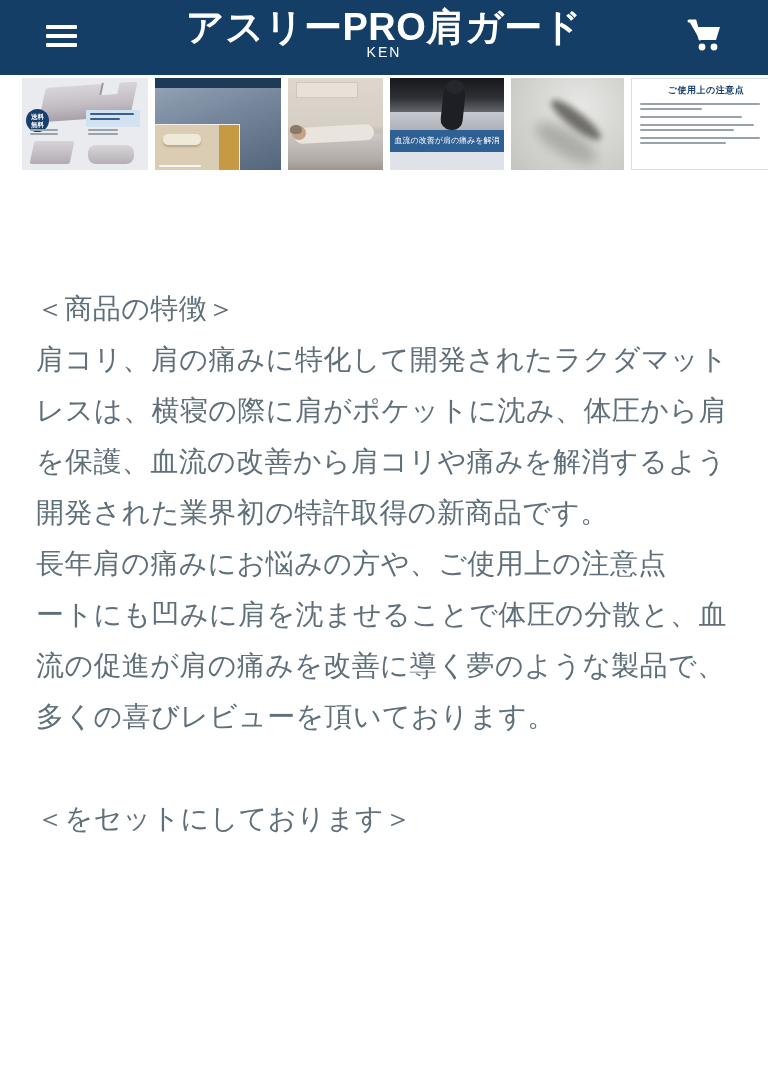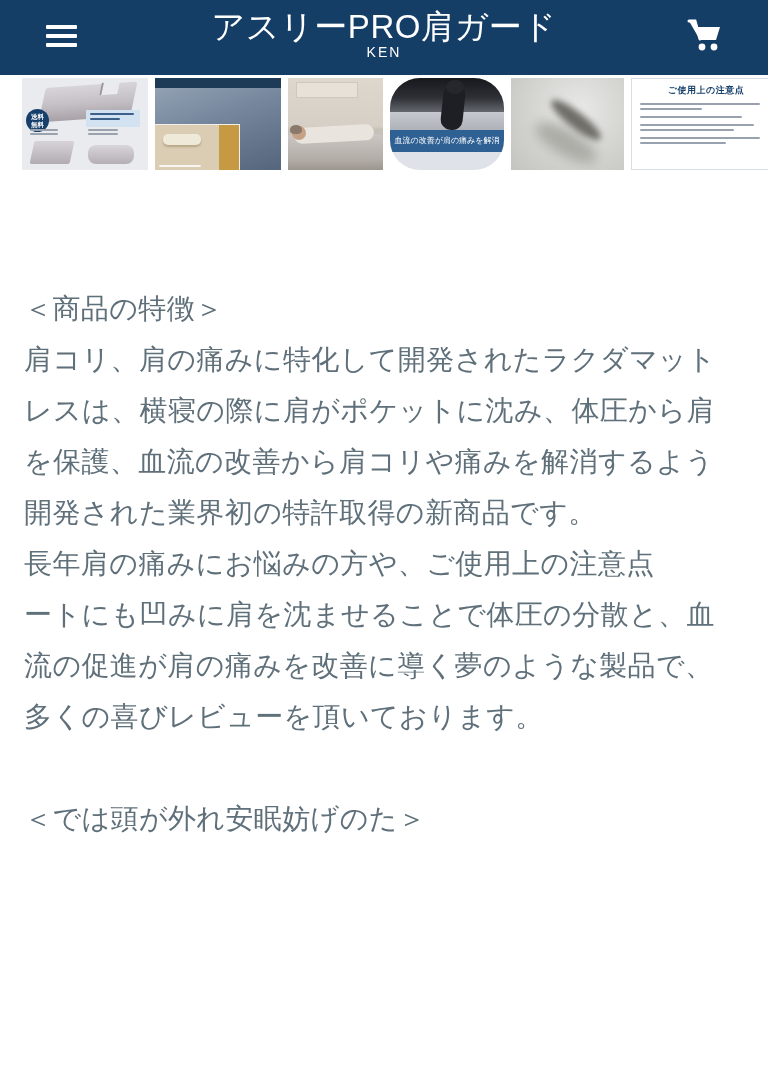--- a/index.html
+++ b/index.html
@@ -3,21 +3,21 @@
 <meta charset="utf-8">
 <style>
   html,body{margin:0;padding:0;background:#ffffff;}
   body{width:768px;height:1080px;overflow:hidden;font-family:"Liberation Sans",sans-serif;position:relative;}
 
   
   .hdr{position:absolute;left:0;top:0;width:768px;height:75px;background:#143e66;}
   .hamburger{position:absolute;left:46px;top:25px;width:31px;height:22px;display:flex;flex-direction:column;justify-content:space-between;background:none;border:none;padding:0;cursor:pointer;}
   .hamburger span{display:block;height:4px;width:100%;background:#ffffff;border-radius:1px;}
   .title-wrap{position:absolute;left:0;top:10px;width:100%;text-align:center;color:#ffffff;pointer-events:none;}
-  .hdr-title{font-size:33px;font-weight:400;letter-spacing:0.5px;line-height:34px;}
+  .hdr-title{font-size:38px;font-weight:700;letter-spacing:0.5px;line-height:34px;}
   .hdr-sub{font-size:14px;font-weight:400;letter-spacing:2px;line-height:14px;margin-top:1px;}
   .cartbtn{position:absolute;right:44px;top:15px;width:38px;height:42px;background:none;border:none;padding:0;cursor:pointer;}
 
   
   .gallery{position:absolute;left:0;top:78px;width:768px;height:92px;display:flex;gap:7px;padding-left:22px;overflow:hidden;}
   .thumb{position:relative;height:92px;flex:0 0 auto;overflow:hidden;cursor:pointer;}
   
   .t1{width:126px;background:#e9ebef;}
   .t1-mat{position:absolute;left:20px;top:7px;width:92px;height:34px;background:linear-gradient(180deg,#d8d5da 0%,#c3bec4 55%,#a8a2a8 100%);transform:rotate(-4deg) skewX(-16deg);border-radius:3px;}
   .t1-notch{position:absolute;right:18px;top:-1px;width:16px;height:12px;background:#e9ebef;border-left:2px solid #9b959b;}
@@ -39,39 +39,39 @@
   .t2-pillow{position:absolute;left:8px;top:9px;width:38px;height:11px;background:#efe9da;border-radius:5px;box-shadow:0 2px 2px rgba(120,100,60,.35);}
   .t2-cap{position:absolute;left:4px;bottom:3px;width:42px;height:2px;background:#f7f6f2;border-radius:1px;}
   
   .t3{width:95px;background:linear-gradient(180deg,#ded7cd 0%,#d6cfc5 52%,#c8c1b8 56%,#beb7ae 100%);}
   .t3-window{position:absolute;left:8px;top:4px;width:60px;height:14px;background:#e7e1d8;border:1px solid #cfc8be;}
   .t3-mat{position:absolute;left:0;bottom:0;width:100%;height:36px;background:linear-gradient(180deg,#ccc7c4 0%,#b3ada8 70%,#9d968f 100%);border-radius:4px 4px 0 0;}
   .t3-body{position:absolute;left:6px;bottom:28px;width:80px;height:16px;background:#e9e5de;border-radius:8px;transform:rotate(-3deg);}
   .t3-head{position:absolute;left:4px;bottom:30px;width:14px;height:14px;background:#c7a186;border-radius:50%;}
   .t3-hair{position:absolute;left:2px;bottom:36px;width:12px;height:9px;background:#8a7a6c;border-radius:50% 50% 40% 40%;}
   
-  .t4{width:114px;background:#dfe3e9;border-radius:30px;}
+  .t4{width:114px;background:#dfe3e9;}
   .t4-photo{position:absolute;left:0;top:0;width:100%;height:52px;background:linear-gradient(180deg,#17181c 0%,#2e3036 38%,#6d7077 70%,#b7bac0 100%);}
   .t4-step{position:absolute;left:0;bottom:0;width:100%;height:18px;background:linear-gradient(180deg,#c6c9cf,#aeb1b7);}
   .t4-arm{position:absolute;left:52px;top:6px;width:22px;height:46px;background:#1e1f24;border-radius:10px;transform:rotate(6deg);}
   .t4-fist{position:absolute;left:56px;top:2px;width:18px;height:14px;background:#26272c;border-radius:50%;}
   .t4-band{position:absolute;left:0;top:52px;width:100%;height:22px;background:#2e6093;color:#ffffff;font-size:8px;line-height:22px;text-align:center;letter-spacing:0;}
   
   .t5{width:113px;background:radial-gradient(circle at 60% 35%,#e9e9e7 0%,#d7d7d4 45%,#c3c3bf 100%);}
   .t5-crease{position:absolute;left:34px;top:34px;width:62px;height:16px;background:#6f6e68;border-radius:50%;transform:rotate(38deg);filter:blur(3px);}
   .t5-shade{position:absolute;left:20px;top:52px;width:70px;height:26px;background:#adada8;border-radius:50%;transform:rotate(30deg);filter:blur(6px);}
   
   .t6{width:150px;background:#ffffff;border:1px solid #d8dde3;box-sizing:border-box;}
   .t6-title{color:#16406b;font-weight:700;font-size:9px;text-align:center;margin-top:5px;letter-spacing:0.5px;}
   .t6-body{padding:6px 6px 0 8px;}
   .t6-group{margin-bottom:6px;}
   .t6-group .bar{background:#97a2ae;height:2px;margin-bottom:3px;}
 
   
-  .content{position:absolute;left:0;top:283px;width:768px;padding:0 24px;box-sizing:border-box;color:#5f707a;font-size:28px;line-height:51px;letter-spacing:0.4px;}
+  .content{position:absolute;left:0;top:283px;width:768px;padding:0 36px;box-sizing:border-box;color:#5f707a;font-size:28px;line-height:51px;letter-spacing:0.4px;}
   .sec-heading,.sec-body{white-space:pre-line;}
   .sec2{margin-top:51px;}
 </style>
 </head>
 <body>
 
 <header class="hdr">
   <button class="hamburger">
     <span></span>
     <span></span>
@@ -174,15 +174,15 @@
     <div class="sec-body">肩コリ、肩の痛みに特化して開発されたラクダマット
 レスは、横寝の際に肩がポケットに沈み、体圧から肩
 を保護、血流の改善から肩コリや痛みを解消するよう
 開発された業界初の特許取得の新商品です。
 長年肩の痛みにお悩みの方や、ご使用上の注意点
 ートにも凹みに肩を沈ませることで体圧の分散と、血
 流の促進が肩の痛みを改善に導く夢のような製品で、
 多くの喜びレビューを頂いております。</div>
   </section>
   <section class="sec2">
-    <div class="sec-heading">＜では頭が外れ安眠妨げのた＞</div>
+    <div class="sec-heading">＜をセットにしております＞</div>
   </section>
 </main>
 
 </body></html>

